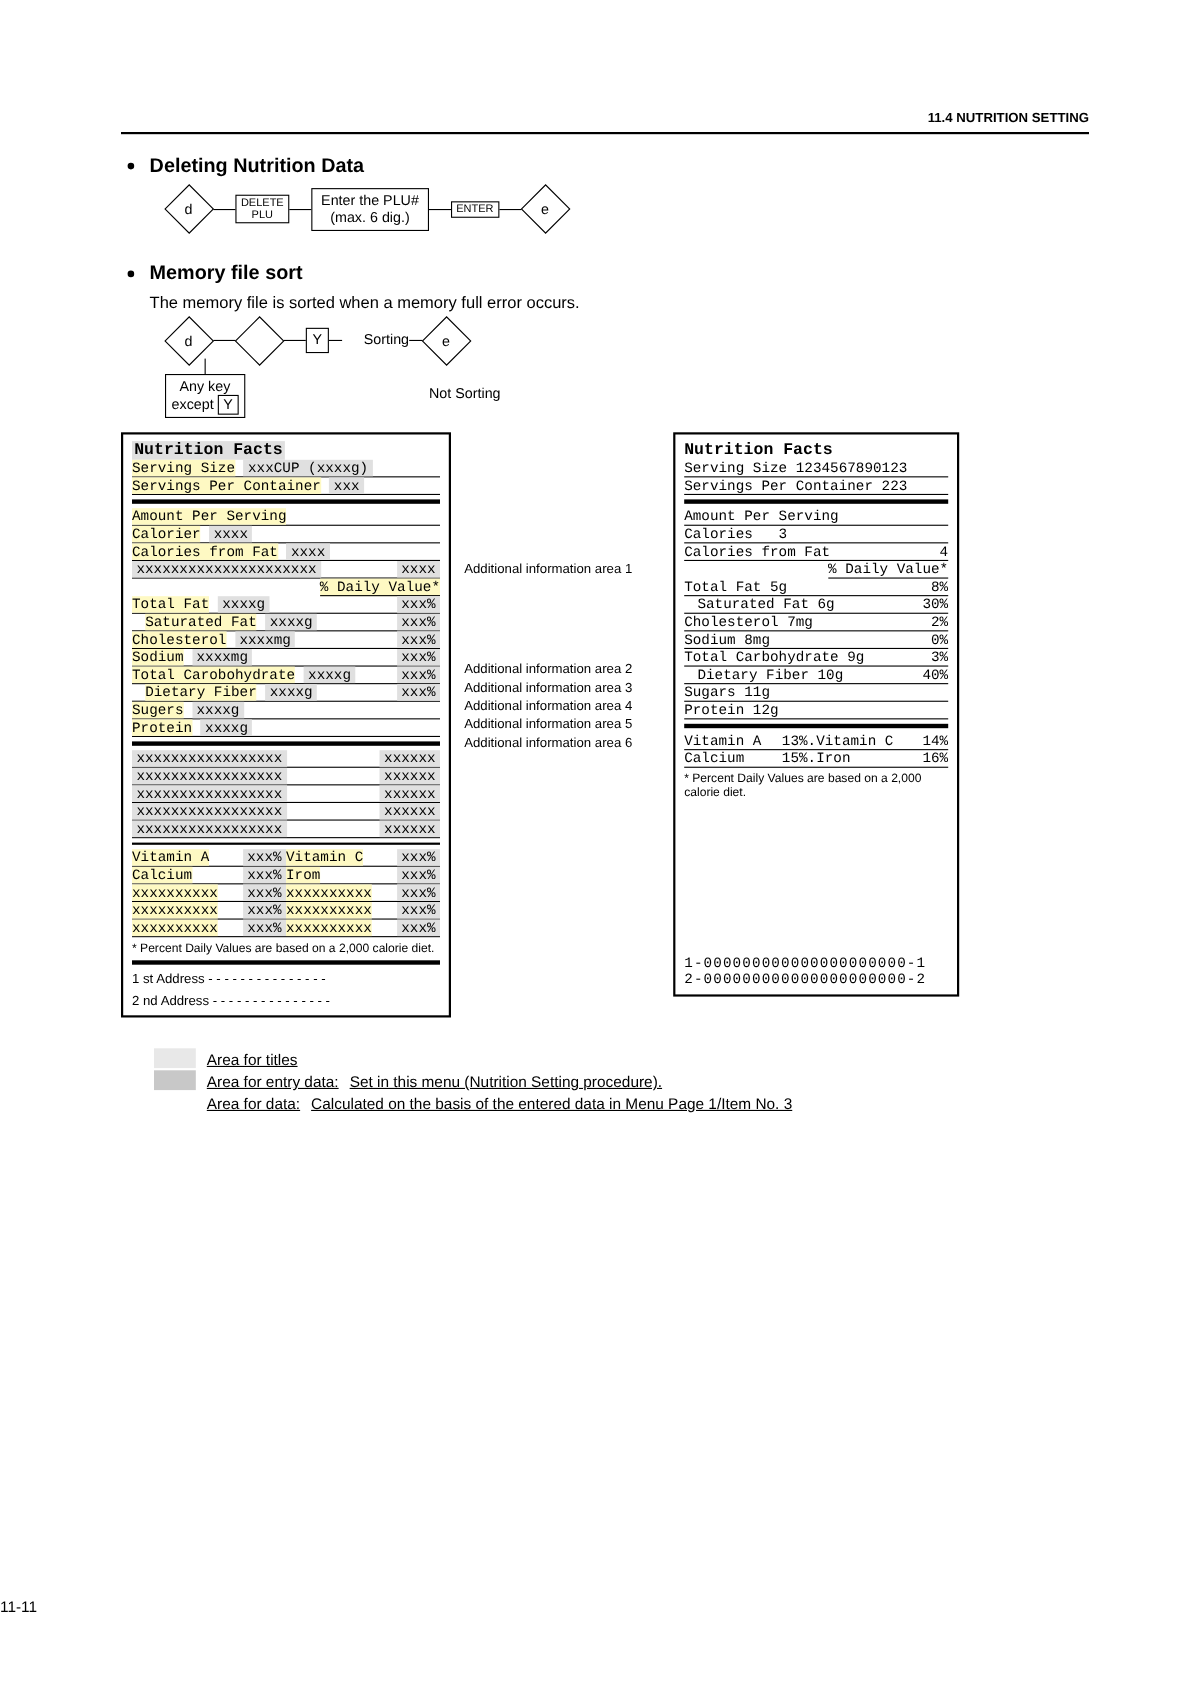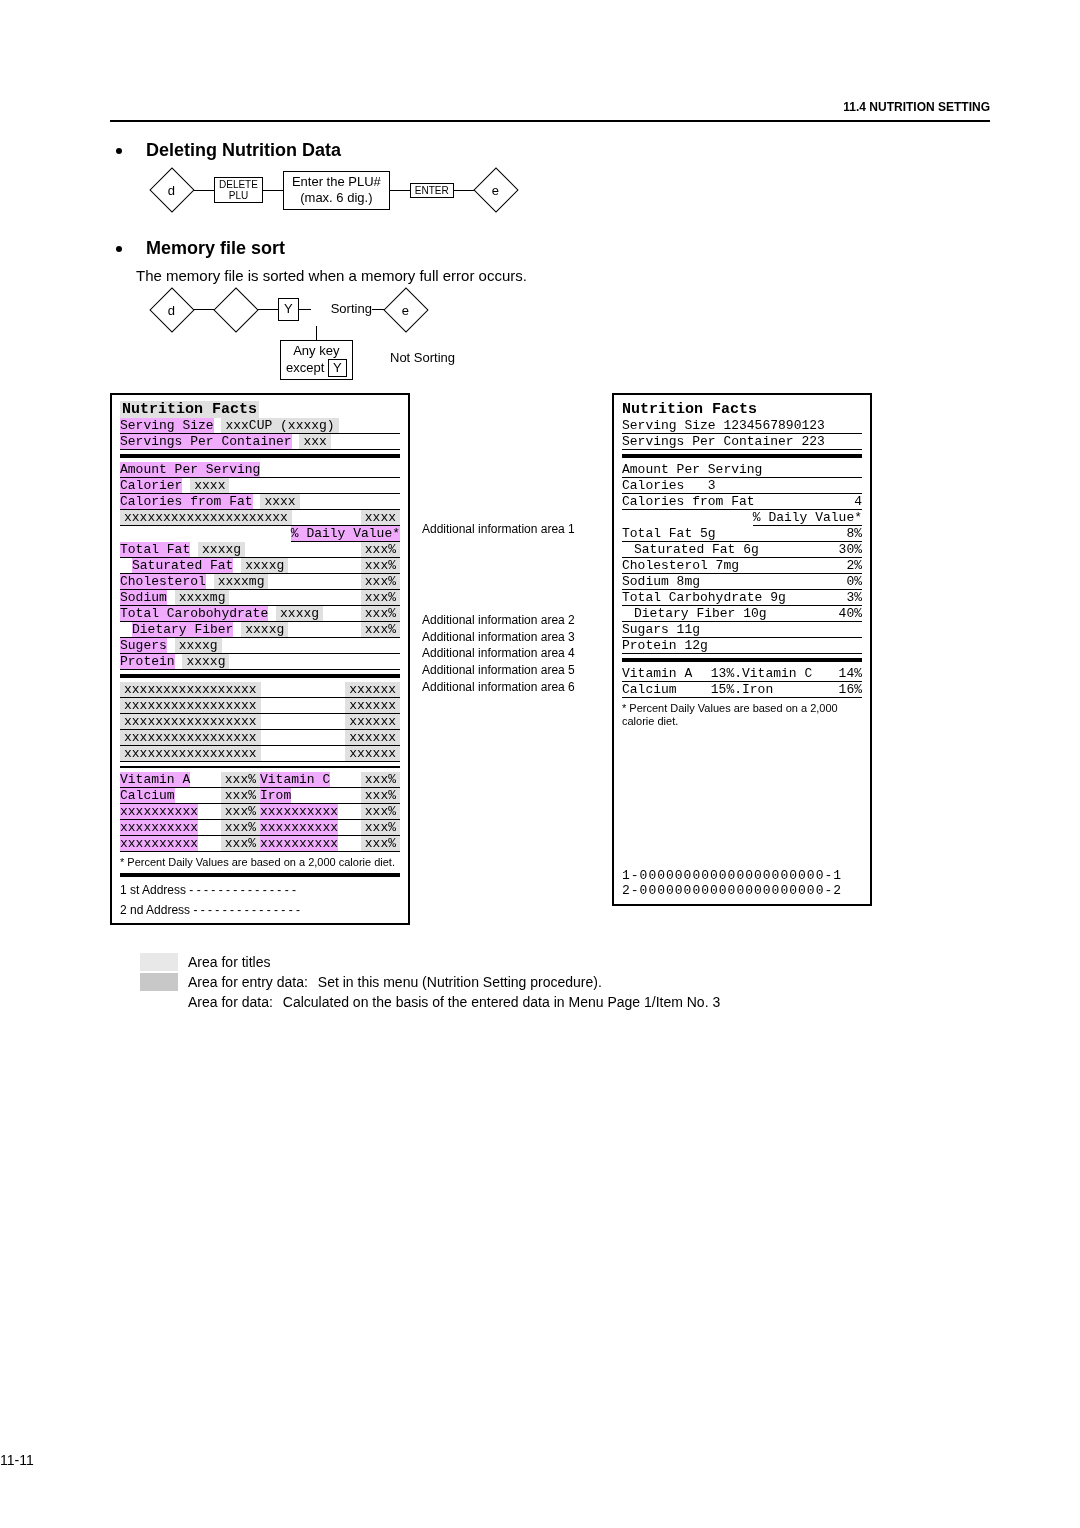--- a/index.html
+++ b/index.html
@@ -15,21 +15,21 @@
     padding: 80px 90px 0 110px;
     box-sizing: border-box;
     position: relative;
     min-height: 1528px;
   }
   .hdr-main { font-weight: bold; font-size: 15px; }
   .hdr-sub { text-align: right; font-weight: bold; font-size: 12px; margin-top: 20px; }
   .rule { border: none; border-top: 2px solid #000; margin: 6px 0 18px 0; }
 
   .sec { margin-top: 18px; }
-  .bullet-row { display: flex; align-items: flex-start; gap: 24px; margin-bottom: 8px; margin-left: 6px;}
+  .bullet-row { display: flex; align-items: flex-start; gap: 14px; margin-bottom: 8px; margin-left: 6px;}
   .bullet-row .dot { width: 6px; height: 6px; background:#000; border-radius:50%; margin-top:8px;}
   .bullet-row .ttl { font-weight: bold; font-size: 18px; }
   .para { margin-left: 26px; font-size: 15px; }
 
   
   .flow { margin-left: 40px; margin-top: 10px; margin-bottom: 28px; }
   .flow-line1 { display:flex; align-items:center; gap:0; }
   .diamond {
     width: 32px; height: 32px;
     transform: rotate(45deg);
@@ -39,73 +39,73 @@
     box-sizing:border-box;
   }
   .diamond span { transform: rotate(-45deg); font-size:13px; }
   .box { border:1px solid #000; padding:2px 8px; text-align:center; font-size:13px; line-height:1.25; }
   .box.sm { padding:2px 5px; }
   .box.tiny { padding:1px 4px; font-size:10px; line-height:1.1;}
   .conn { height:1px; background:#000; width:20px; margin:0; }
   .conn.short{width:12px;}
   .flowcol{display:flex; flex-direction:column; align-items:center;}
   .vconn{width:1px; height:14px; background:#000;}
-  .subshift{margin-left:130px;}
+  .subshift{}
   .lbl { font-size:13px; }
   .lbl.sorting{margin-left:20px; margin-bottom:2px;}
   .lbl.nosort{margin-left:8px;}
 
   
   .panels { display:flex; gap:12px; align-items:flex-start; margin-left:0; margin-top:24px;}
   .panel {
     border:2px solid #000;
     width: 300px;
     box-sizing:border-box;
     padding:6px 8px 6px 8px;
     font-family: "Courier New", Courier, monospace;
     font-size:13px;
     background:#fff;
   }
   .panel.right{ width:260px; }
   .midcol { width:178px; font-size:12px; padding-top:116px; line-height:1.4; font-family:Arial,Helvetica,sans-serif;}
-  .midblk { margin-bottom:4px;margin-top:12px; }
+  .midblk { margin-bottom:4px; }
   .midblk.gap1{margin-top:74px;}
   .mono-title{ font-family:"Courier New",Courier,monospace; font-weight:bold; font-size:15px;}
   .bar { background:#000; height:4px; width:100%; margin:4px 0; }
   .thinbar { height:2px; }
   .uwrap { display:flex; justify-content:space-between; border-bottom:1px solid #000; padding:0 0 0 0; white-space:nowrap;}
   .uwrap.noborder{border-bottom:none;justify-content:center;}
   .indent{padding-left:12px;}
   .fw{flex:1;}
   .r{ text-align:right; }
   .shadecell{background:#e0e0e0; padding:0 4px;}
   .titleshade{background:#e0e0e0; padding:0 2px;}
 
   
   .legend { margin-top:28px; margin-left:30px; display:flex; flex-direction:column; gap:2px; font-size:14px;}
-  .legend-row{display:flex; align-items:center; gap:10px;}
+  .legend-row{display:flex; align-items:flex-end; gap:10px;text-decoration:underline;}
   .sw{width:38px; height:18px;}
   .sw.light{background:#e8e8e8;}
   .sw.mid{background:#c8c8c8;}
   .sw.none{background:#fff; border:none;}
   .legend-label{white-space:nowrap;}
   .legend-text{}
 
   .pagenum{ text-align:left; font-size:14px; position:absolute; bottom:60px; left:0; right:0;}
 
   .addr { font-family:Arial,Helvetica,sans-serif; font-size:12px; margin-top:6px; }
 
   
   .dv-row{display:flex; border-bottom:1px solid #000;}
   .dv-row .a{flex:1;}
   .dv-row .b{flex:0 0 auto;}
   .note{font-family:Arial,Helvetica,sans-serif; font-size:11px; line-height:1.2; margin-top:4px;}
   .vitrow{display:flex; border-bottom:1px solid #000;}
   .vitrow>div{flex:1; display:flex; justify-content:space-between; gap:4px;}
-  .t-shade{background:#f0abfc;}
+  .t-shade{background:#fef9c3;}
   .lnum{font-family:"Courier New",Courier,monospace; letter-spacing:1px;}
 </style>
 </head>
 <body>
 
 <div class="page">
 
   <div class="hdr-sub">11.4 NUTRITION SETTING</div>
   <hr class="rule">
 

